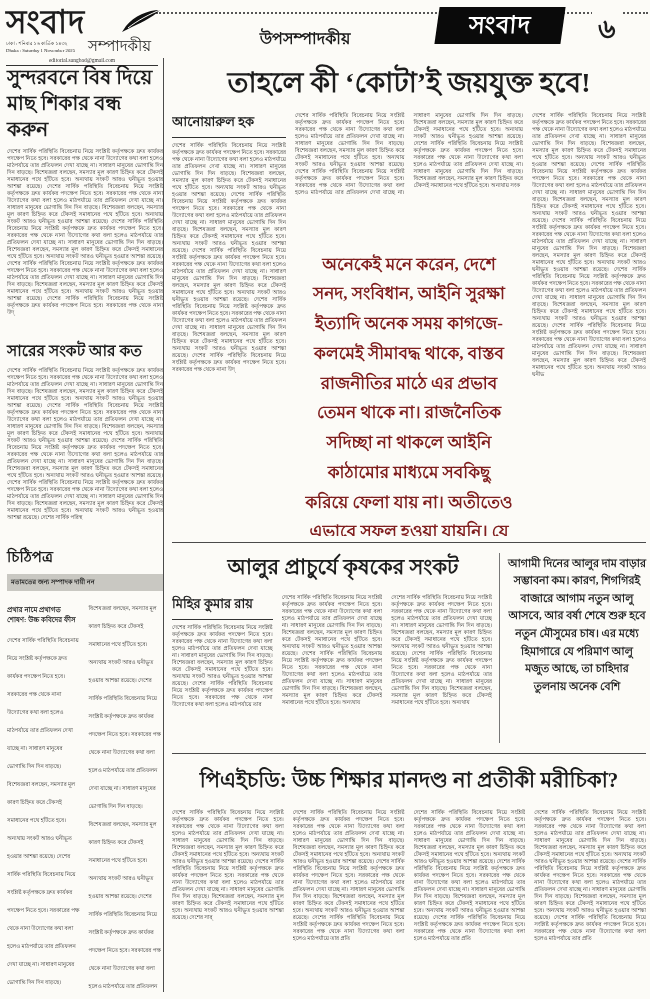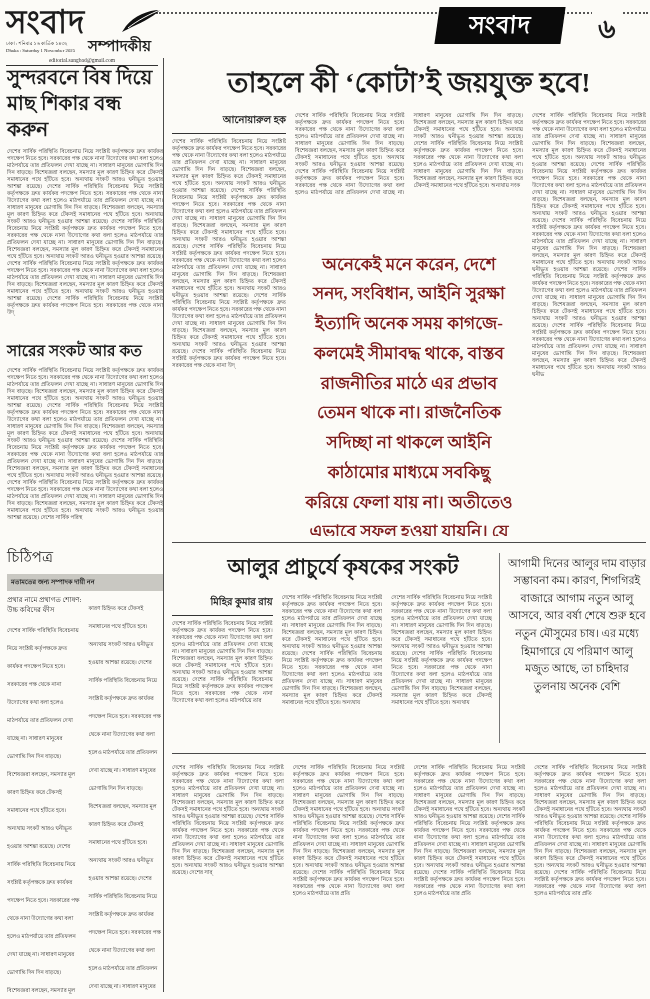--- a/index.html
+++ b/index.html
@@ -9,63 +9,63 @@
     font-family:"Liberation Serif","DejaVu Serif",serif;
   }
   
   .hdr-dotted{position:absolute;top:12px;left:156px;width:492px;border-top:2px dotted #555;}
   .masthead-block{position:absolute;top:6px;left:6px;width:152px;}
   .masthead{font-size:31px;font-weight:900;letter-spacing:1px;line-height:1;display:inline-block;transform:scaleY(1.05);}
   .quill{position:absolute;top:2px;left:112px;}
   .mast-row2{display:flex;align-items:flex-end;gap:4px;margin-top:2px;}
   .dates{width:78px;}
   .date-line{font-size:4.8px;line-height:1.5;white-space:nowrap;color:#222;}
-  .mast-sub{font-size:15px;font-weight:700;line-height:1;}
+  .mast-sub{font-size:15px;font-weight:400;line-height:1;}
   .email{font-size:5.5px;text-align:center;margin-top:3px;color:#333;border-bottom:1px solid #333;padding-bottom:2px;}
   .center-title{position:absolute;top:26px;left:215px;width:180px;text-align:center;font-size:16px;font-weight:800;}
   .logo-box{
     position:absolute;top:7px;left:437px;width:126px;height:37px;background:#0a0a0a;
     transform:skewX(-8deg);display:flex;align-items:center;justify-content:center;
   }
   .logo-box span{color:#fff;font-size:24px;font-weight:900;transform:skewX(4deg);letter-spacing:1px;}
   .page-num{position:absolute;top:8px;left:592px;font-size:27px;font-weight:800;background:#fcfbf7;padding:0 6px;}
   
   .vrule-left{position:absolute;top:58px;left:163px;width:1px;height:934px;background:#4a4a4a;}
   .hrule{position:absolute;left:170px;width:476px;border-top:1px solid #4a4a4a;}
   
   .fill{
     font-size:5.5px;line-height:7px;text-align:justify;color:#30302e;
     overflow:hidden;word-break:break-word;
   }
-  .byline{font-size:10px;font-weight:800;border-bottom:1px solid #333;padding-bottom:4px;margin-bottom:4px;text-align:right;}
+  .byline{font-size:13px;font-weight:800;border-bottom:1px solid #333;padding-bottom:4px;margin-bottom:4px;}
   
   .leftcol{position:absolute;top:60px;left:0;width:156px;padding-left:7px;}
   .ed-title{font-size:20px;font-weight:800;line-height:1.3;margin:4px 0 6px 0;}
   .ed2-title{font-size:15.5px;font-weight:700;line-height:1.3;margin:10px 0 6px 0;}
-  .letters-title{font-size:15px;font-weight:400;margin:10px 0 4px 0;}
+  .letters-title{font-size:15px;font-weight:700;margin:10px 0 4px 0;}
   .disclaimer{background:#c9c8c2;font-size:6.5px;font-weight:700;padding:3px 4px;margin-bottom:5px;}
   .letters-cols{column-count:2;column-gap:7px;height:408px;overflow:hidden;}
-  .letter-head{font-size:7px;font-weight:400;line-height:1.35;margin-bottom:3px;}
+  .letter-head{font-size:7px;font-weight:700;line-height:1.35;margin-bottom:3px;margin-top:10px;}
   
   .main{position:absolute;top:60px;left:172px;width:474px;}
   .oped-title{font-size:28px;font-weight:800;text-align:center;line-height:1.2;margin:6px 0 12px 0;}
   .oped-body{display:grid;grid-template-columns:1fr 2fr 1fr;gap:9px;height:424px;overflow:hidden;}
   .mid{display:flex;flex-direction:column;gap:6px;height:100%;overflow:hidden;}
   .two-col{column-count:2;column-gap:9px;overflow:hidden;}
   .mid-top{height:128px;flex:none;}
   .mid-bottom{flex:1;}
   .quote{
     font-size:17px;font-weight:700;line-height:1.75;text-align:center;
     padding:4px 10px;color:#7f1d1d;
   }
   .art2{position:relative;height:198px;margin-top:8px;}
   .art2-title{font-size:21px;font-weight:800;margin:2px 0 8px 6px;width:330px;text-align:center;}
   .art2-body{display:grid;grid-template-columns:1fr 1fr 1fr;gap:9px;width:320px;height:158px;overflow:hidden;}
   .art2-quote{
-    position:absolute;top:4px;right:0;width:138px;font-size:11px;font-weight:400;
+    position:absolute;top:4px;right:0;width:138px;font-size:11px;font-weight:700;
     line-height:1.6;text-align:center;color:#222;
   }
   .vrule-q{position:absolute;top:2px;right:146px;width:1px;height:190px;background:#777;}
   .art3{margin-top:10px;}
   .art3-title{font-size:21px;font-weight:800;text-align:center;margin:4px 0 10px 0;}
   .art3-body{display:grid;grid-template-columns:repeat(4,1fr);gap:9px;height:196px;overflow:hidden;}
 </style>
 </head>
 <body>
 
@@ -84,20 +84,21 @@
     <div class="mast-row2">
       <div class="dates">
         <div class="date-line">ঢাকা : শনিবার ১৬ কার্তিক ১৪৩২</div>
         <div class="date-line">Dhaka : Saturday 1 November 2025</div>
       </div>
       <div class="mast-sub">সম্পাদকীয়</div>
     </div>
     <div class="email">editorial.sangbad@gmail.com</div>
   </div>
 
+  <div class="center-title">উপসম্পাদকীয়</div>
 
   <div class="logo-box">
     <span>সংবাদ</span>
   </div>
   <div class="page-num">৬</div>
 
   <div class="vrule-left"></div>
 
   <div class="leftcol">
     <div class="ed-title">সুন্দরবনে বিষ দিয়ে মাছ শিকার বন্ধ করুন</div>
@@ -145,20 +146,21 @@
         <div class="fill">দেশের সার্বিক পরিস্থিতি বিবেচনায় নিয়ে সংশ্লিষ্ট কর্তৃপক্ষকে দ্রুত কার্যকর পদক্ষেপ নিতে হবে। সরকারের পক্ষ থেকে নানা উদ্যোগের কথা বলা হলেও মাঠপর্যায়ে তার প্রতিফলন দেখা যাচ্ছে না। সাধারণ মানুষের ভোগান্তি দিন দিন বাড়ছে। বিশেষজ্ঞরা বলছেন, সমস্যার মূল কারণ চিহ্নিত করে টেকসই সমাধানের পথে হাঁটতে হবে। অন্যথায় সংকট আরও ঘনীভূত হওয়ার আশঙ্কা রয়েছে। দেশের সার্বিক পরিস্থিতি বিবেচনায় নিয়ে সংশ্লিষ্ট কর্তৃপক্ষকে দ্রুত কার্যকর পদক্ষেপ নিতে হবে। সরকারের পক্ষ থেকে নানা উদ্যোগের কথা বলা হলেও মাঠপর্যায়ে তার প্রতিফলন দেখা যাচ্ছে না। সাধারণ মানুষের ভোগান্তি দিন দিন বাড়ছে। বিশেষজ্ঞরা বলছেন, সমস্যার মূল কারণ চিহ্নিত করে টেকসই সমাধানের পথে হাঁটতে হবে। অন্যথায</div>
         <div class="fill">দেশের সার্বিক পরিস্থিতি বিবেচনায় নিয়ে সংশ্লিষ্ট কর্তৃপক্ষকে দ্রুত কার্যকর পদক্ষেপ নিতে হবে। সরকারের পক্ষ থেকে নানা উদ্যোগের কথা বলা হলেও মাঠপর্যায়ে তার প্রতিফলন দেখা যাচ্ছে না। সাধারণ মানুষের ভোগান্তি দিন দিন বাড়ছে। বিশেষজ্ঞরা বলছেন, সমস্যার মূল কারণ চিহ্নিত করে টেকসই সমাধানের পথে হাঁটতে হবে। অন্যথায় সংকট আরও ঘনীভূত হওয়ার আশঙ্কা রয়েছে। দেশের সার্বিক পরিস্থিতি বিবেচনায় নিয়ে সংশ্লিষ্ট কর্তৃপক্ষকে দ্রুত কার্যকর পদক্ষেপ নিতে হবে। সরকারের পক্ষ থেকে নানা উদ্যোগের কথা বলা হলেও মাঠপর্যায়ে তার প্রতিফলন দেখা যাচ্ছে না। সাধারণ মানুষের ভোগান্তি দিন দিন বাড়ছে। বিশেষজ্ঞরা বলছেন, সমস্যার মূল কারণ চিহ্নিত করে টেকসই সমাধানের পথে হাঁটতে হবে। অন্যথায</div>
       </div>
       <div class="vrule-q"></div>
       <div class="art2-quote">আগামী দিনের আলুর দাম বাড়ার সম্ভাবনা কম। কারণ, শিগগিরই বাজারে আগাম নতুন আলু আসবে, আর বর্ষা শেষে শুরু হবে নতুন মৌসুমের চাষ। এর মধ্যে হিমাগারে যে পরিমাণ আলু মজুত আছে, তা চাহিদার তুলনায় অনেক বেশি</div>
     </div>
 
     <div class="hrule" style="position:static;width:auto;margin-top:4px;"></div>
 
     <div class="art3">
+      <div class="art3-title">পিএইচডি: উচ্চ শিক্ষার মানদণ্ড না প্রতীকী মরীচিকা?</div>
       <div class="art3-body">
         <div>
           <div class="fill" style="height:162px;">দেশের সার্বিক পরিস্থিতি বিবেচনায় নিয়ে সংশ্লিষ্ট কর্তৃপক্ষকে দ্রুত কার্যকর পদক্ষেপ নিতে হবে। সরকারের পক্ষ থেকে নানা উদ্যোগের কথা বলা হলেও মাঠপর্যায়ে তার প্রতিফলন দেখা যাচ্ছে না। সাধারণ মানুষের ভোগান্তি দিন দিন বাড়ছে। বিশেষজ্ঞরা বলছেন, সমস্যার মূল কারণ চিহ্নিত করে টেকসই সমাধানের পথে হাঁটতে হবে। অন্যথায় সংকট আরও ঘনীভূত হওয়ার আশঙ্কা রয়েছে। দেশের সার্বিক পরিস্থিতি বিবেচনায় নিয়ে সংশ্লিষ্ট কর্তৃপক্ষকে দ্রুত কার্যকর পদক্ষেপ নিতে হবে। সরকারের পক্ষ থেকে নানা উদ্যোগের কথা বলা হলেও মাঠপর্যায়ে তার প্রতিফলন দেখা যাচ্ছে না। সাধারণ মানুষের ভোগান্তি দিন দিন বাড়ছে। বিশেষজ্ঞরা বলছেন, সমস্যার মূল কারণ চিহ্নিত করে টেকসই সমাধানের পথে হাঁটতে হবে। অন্যথায় সংকট আরও ঘনীভূত হওয়ার আশঙ্কা রয়েছে। দেশের সার্</div>
         </div>
         <div class="fill">দেশের সার্বিক পরিস্থিতি বিবেচনায় নিয়ে সংশ্লিষ্ট কর্তৃপক্ষকে দ্রুত কার্যকর পদক্ষেপ নিতে হবে। সরকারের পক্ষ থেকে নানা উদ্যোগের কথা বলা হলেও মাঠপর্যায়ে তার প্রতিফলন দেখা যাচ্ছে না। সাধারণ মানুষের ভোগান্তি দিন দিন বাড়ছে। বিশেষজ্ঞরা বলছেন, সমস্যার মূল কারণ চিহ্নিত করে টেকসই সমাধানের পথে হাঁটতে হবে। অন্যথায় সংকট আরও ঘনীভূত হওয়ার আশঙ্কা রয়েছে। দেশের সার্বিক পরিস্থিতি বিবেচনায় নিয়ে সংশ্লিষ্ট কর্তৃপক্ষকে দ্রুত কার্যকর পদক্ষেপ নিতে হবে। সরকারের পক্ষ থেকে নানা উদ্যোগের কথা বলা হলেও মাঠপর্যায়ে তার প্রতিফলন দেখা যাচ্ছে না। সাধারণ মানুষের ভোগান্তি দিন দিন বাড়ছে। বিশেষজ্ঞরা বলছেন, সমস্যার মূল কারণ চিহ্নিত করে টেকসই সমাধানের পথে হাঁটতে হবে। অন্যথায় সংকট আরও ঘনীভূত হওয়ার আশঙ্কা রয়েছে। দেশের সার্বিক পরিস্থিতি বিবেচনায় নিয়ে সংশ্লিষ্ট কর্তৃপক্ষকে দ্রুত কার্যকর পদক্ষেপ নিতে হবে। সরকারের পক্ষ থেকে নানা উদ্যোগের কথা বলা হলেও মাঠপর্যায়ে তার প্রতি</div>
         <div class="fill">দেশের সার্বিক পরিস্থিতি বিবেচনায় নিয়ে সংশ্লিষ্ট কর্তৃপক্ষকে দ্রুত কার্যকর পদক্ষেপ নিতে হবে। সরকারের পক্ষ থেকে নানা উদ্যোগের কথা বলা হলেও মাঠপর্যায়ে তার প্রতিফলন দেখা যাচ্ছে না। সাধারণ মানুষের ভোগান্তি দিন দিন বাড়ছে। বিশেষজ্ঞরা বলছেন, সমস্যার মূল কারণ চিহ্নিত করে টেকসই সমাধানের পথে হাঁটতে হবে। অন্যথায় সংকট আরও ঘনীভূত হওয়ার আশঙ্কা রয়েছে। দেশের সার্বিক পরিস্থিতি বিবেচনায় নিয়ে সংশ্লিষ্ট কর্তৃপক্ষকে দ্রুত কার্যকর পদক্ষেপ নিতে হবে। সরকারের পক্ষ থেকে নানা উদ্যোগের কথা বলা হলেও মাঠপর্যায়ে তার প্রতিফলন দেখা যাচ্ছে না। সাধারণ মানুষের ভোগান্তি দিন দিন বাড়ছে। বিশেষজ্ঞরা বলছেন, সমস্যার মূল কারণ চিহ্নিত করে টেকসই সমাধানের পথে হাঁটতে হবে। অন্যথায় সংকট আরও ঘনীভূত হওয়ার আশঙ্কা রয়েছে। দেশের সার্বিক পরিস্থিতি বিবেচনায় নিয়ে সংশ্লিষ্ট কর্তৃপক্ষকে দ্রুত কার্যকর পদক্ষেপ নিতে হবে। সরকারের পক্ষ থেকে নানা উদ্যোগের কথা বলা হলেও মাঠপর্যায়ে তার প্রতি</div>
         <div class="fill">দেশের সার্বিক পরিস্থিতি বিবেচনায় নিয়ে সংশ্লিষ্ট কর্তৃপক্ষকে দ্রুত কার্যকর পদক্ষেপ নিতে হবে। সরকারের পক্ষ থেকে নানা উদ্যোগের কথা বলা হলেও মাঠপর্যায়ে তার প্রতিফলন দেখা যাচ্ছে না। সাধারণ মানুষের ভোগান্তি দিন দিন বাড়ছে। বিশেষজ্ঞরা বলছেন, সমস্যার মূল কারণ চিহ্নিত করে টেকসই সমাধানের পথে হাঁটতে হবে। অন্যথায় সংকট আরও ঘনীভূত হওয়ার আশঙ্কা রয়েছে। দেশের সার্বিক পরিস্থিতি বিবেচনায় নিয়ে সংশ্লিষ্ট কর্তৃপক্ষকে দ্রুত কার্যকর পদক্ষেপ নিতে হবে। সরকারের পক্ষ থেকে নানা উদ্যোগের কথা বলা হলেও মাঠপর্যায়ে তার প্রতিফলন দেখা যাচ্ছে না। সাধারণ মানুষের ভোগান্তি দিন দিন বাড়ছে। বিশেষজ্ঞরা বলছেন, সমস্যার মূল কারণ চিহ্নিত করে টেকসই সমাধানের পথে হাঁটতে হবে। অন্যথায় সংকট আরও ঘনীভূত হওয়ার আশঙ্কা রয়েছে। দেশের সার্বিক পরিস্থিতি বিবেচনায় নিয়ে সংশ্লিষ্ট কর্তৃপক্ষকে দ্রুত কার্যকর পদক্ষেপ নিতে হবে। সরকারের পক্ষ থেকে নানা উদ্যোগের কথা বলা হলেও মাঠপর্যায়ে তার প্রতি</div>
       </div>
     </div>
 

